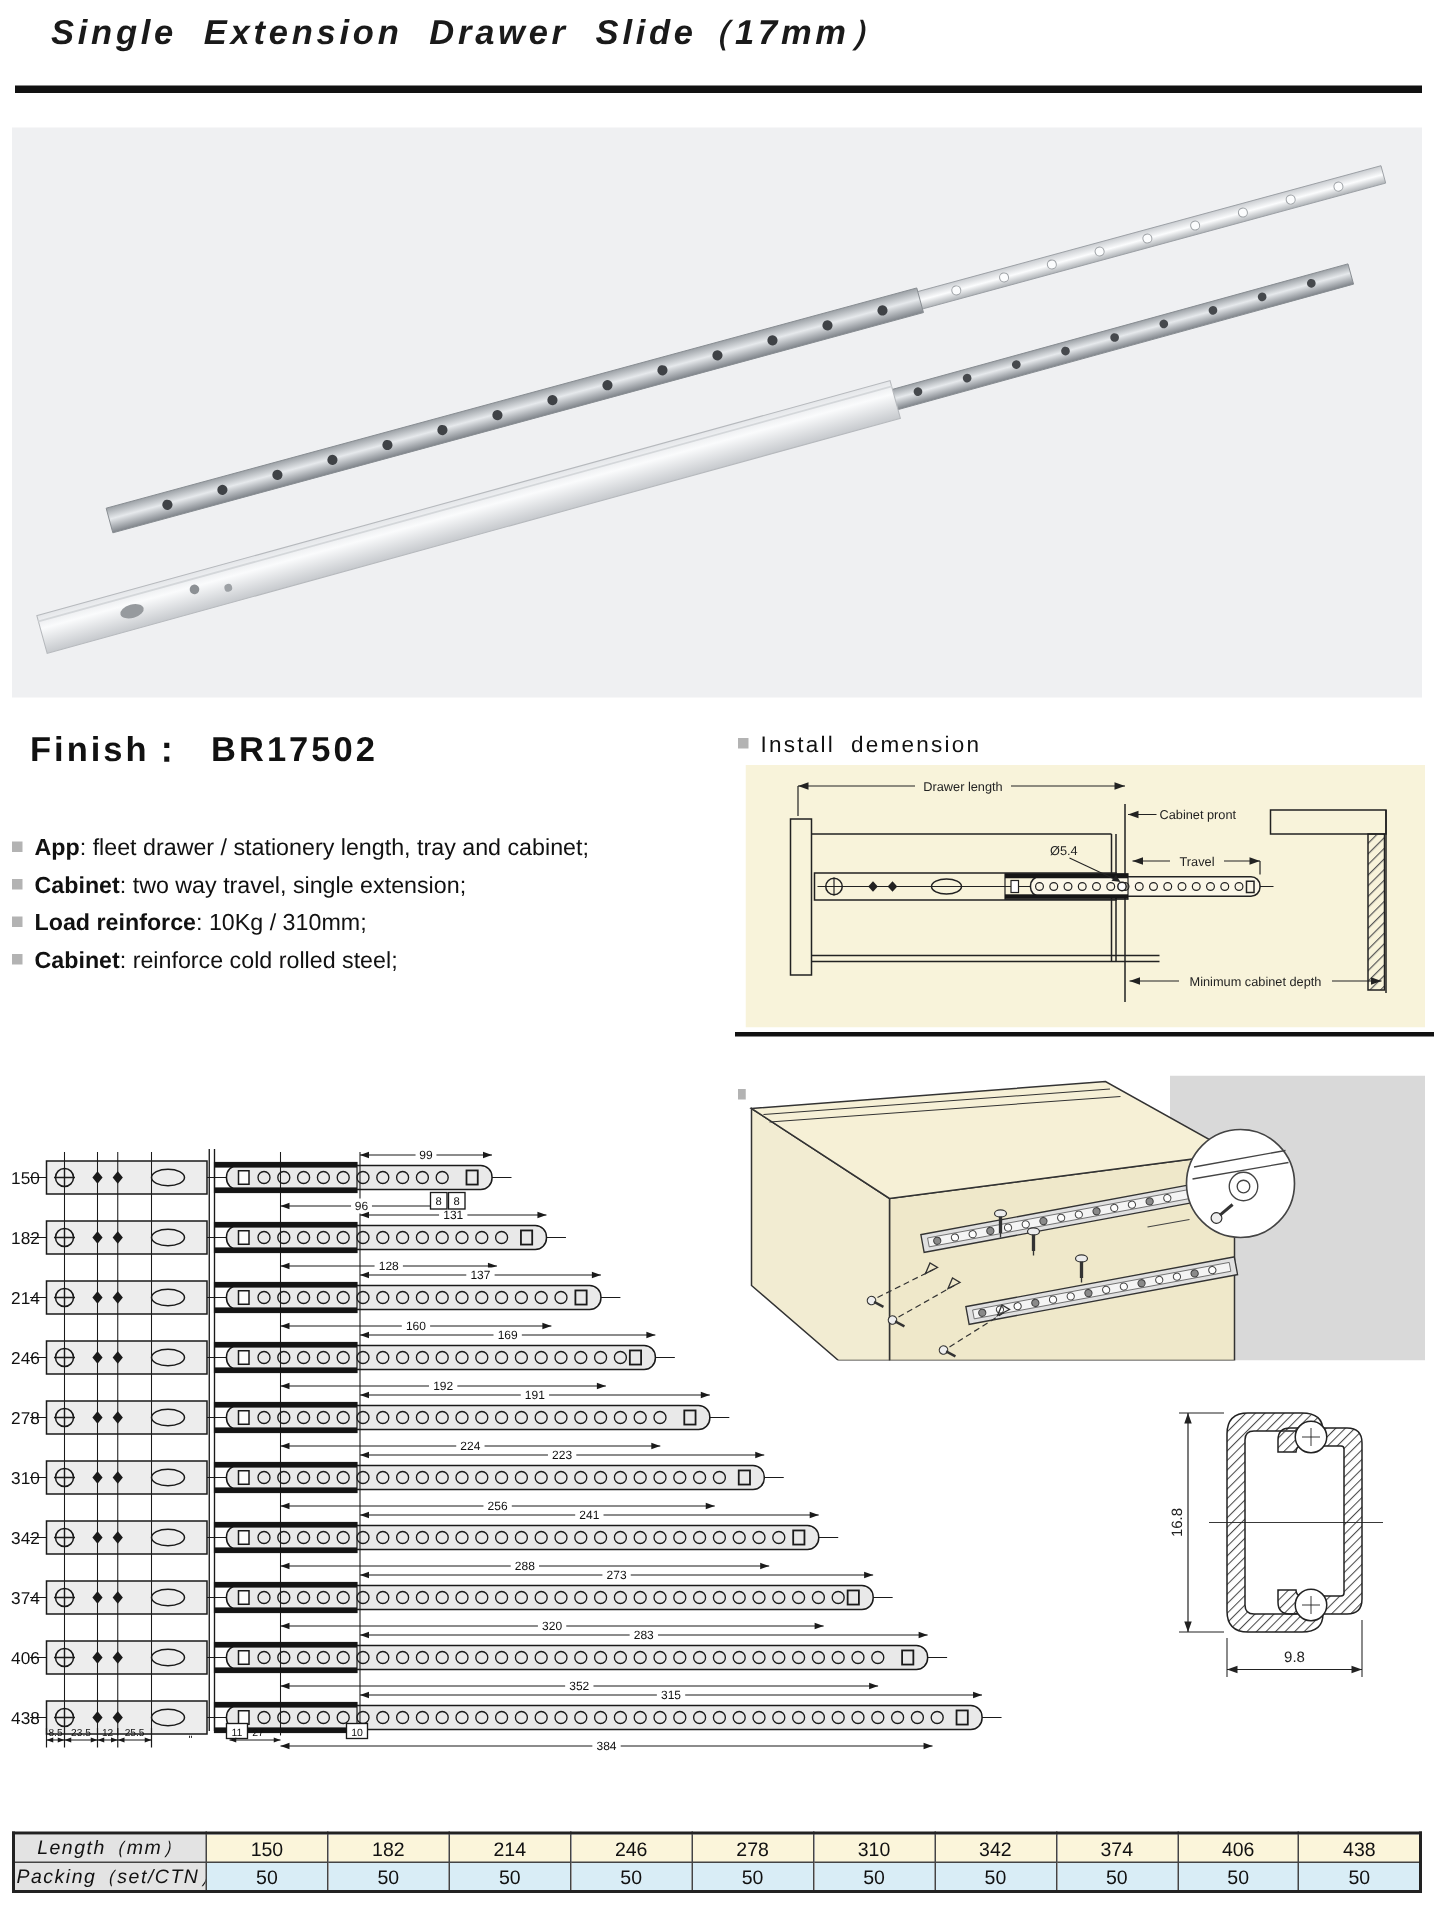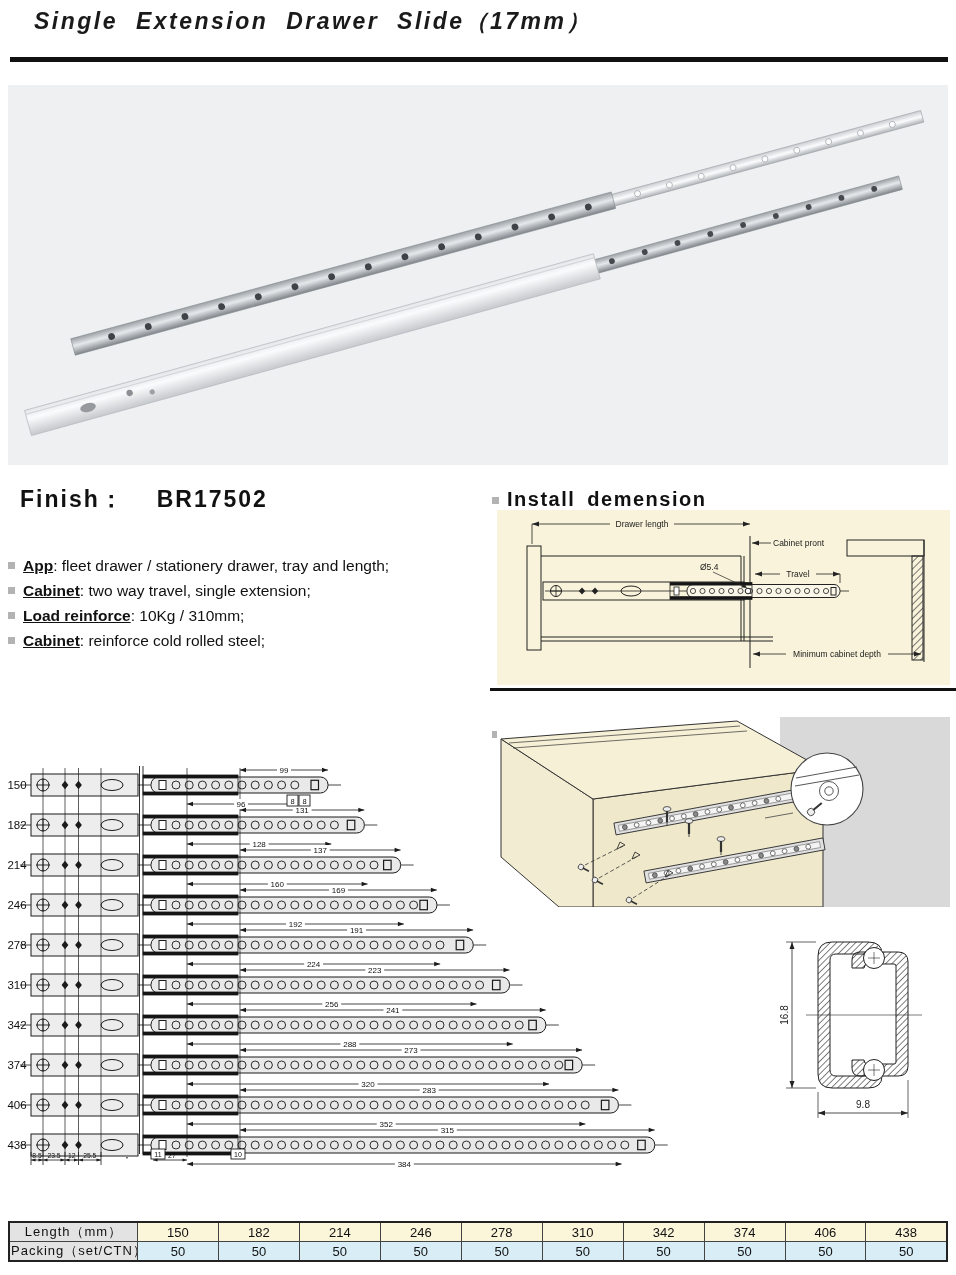--- a/index.html
+++ b/index.html
@@ -11,47 +11,47 @@
   
   .page-title{
     left:34px;top:6px;font-size:23px;font-weight:bold;color:#1a1a1a;
     letter-spacing:2.5px;word-spacing:9px;white-space:nowrap;font-style:italic;
   }
   .title-rule{left:10px;top:57px;width:938px;height:5px;background:#111;}
   
   .photo-wrap{left:8px;top:85px;width:940px;height:380px;background:#eff0f2;}
   
   .model{left:20px;top:484px;font-size:23px;font-weight:bold;letter-spacing:2px;white-space:nowrap;}
-  .model .mvalue{margin-left:32px;}
+  .model .mvalue{margin-left:16px;}
   
   .features{left:8px;top:553px;width:480px;list-style:none;margin:0;padding:0;}
   .features li{font-size:15.5px;line-height:25px;white-space:nowrap;}
   .sq{display:inline-block;width:7px;height:7px;background:#b3b3b3;margin-right:8px;vertical-align:2px;}
-  .fname{font-weight:bold;text-decoration:underline;}
+  .fname{font-weight:bold;}
   
-  .sec-h{font-size:20px;font-weight:bold;letter-spacing:1.5px;word-spacing:5px;white-space:nowrap;text-align:right;}
+  .sec-h{font-size:15px;font-weight:normal;letter-spacing:1.5px;word-spacing:5px;white-space:nowrap;text-align:right;}
   .sec-h1{left:492px;top:488px;}
   .sec-h2{left:492px;top:697px;margin-top:25px;}
   .divider2{left:490px;top:688px;width:466px;height:3px;background:#111;}
   .svg-install{left:497px;top:510px;}
   .svg-demo{left:497px;top:717px;}
   .svg-stack{left:5px;top:753px;}
   .svg-cross{left:748px;top:916px;}
   svg text{font-family:"Liberation Sans",sans-serif;}
   
   table.pack{
     position:absolute;left:8px;top:1221px;width:940px;border-collapse:collapse;
     table-layout:fixed;font-size:13px;
   }
   table.pack th,table.pack td{
     border:1px solid #444;height:16px;padding:0 1px;text-align:center;
     font-weight:normal;overflow:hidden;white-space:nowrap;
   }
   table.pack{border:2px solid #222;}
-  table.pack th{width:125px;background:#e3e3e3;letter-spacing:1px;}
+  table.pack th{width:125px;background:#e3e3e3;letter-spacing:1px;font-style:italic;}
   tr.r0 td,tr.r1 td{background:#fbf5da;}
   tr.r2 td{background:#d9edf6;}
 </style>
 </head>
 <body>
 
 <div class="abs page-title">Single Extension Drawer Slide（17mm）</div>
 <div class="abs title-rule"></div>
 
 <div class="abs photo-wrap">
@@ -130,21 +130,21 @@
       <circle cx="128" cy="3" r="2.6" fill="#9da1a5"></circle>
     </g>
   </svg>
 </div>
 
 <div class="abs model">
   <span class="mlabel">Finish：</span><span class="mvalue">BR17502</span>
 </div>
 
 <ul class="abs features">
-  <li><span class="sq"></span><span class="fname">App</span><span>: fleet drawer / stationery drawer, tray and length;</span></li>
+  <li><span class="sq"></span><span class="fname">App</span><span>: fleet drawer / stationery length, tray and cabinet;</span></li>
   <li><span class="sq"></span><span class="fname">Cabinet</span><span>: two way travel, single extension;</span></li>
   <li><span class="sq"></span><span class="fname">Load reinforce</span><span>: 10Kg / 310mm;</span></li>
   <li><span class="sq"></span><span class="fname">Cabinet</span><span>: reinforce cold rolled steel;</span></li>
 </ul>
 
 <div class="abs sec-h sec-h1">
   <span class="sq"></span><span>Install  demension</span>
 </div>
 
 <svg class="abs svg-install" width="453" height="175" viewBox="0 0 453 175">

